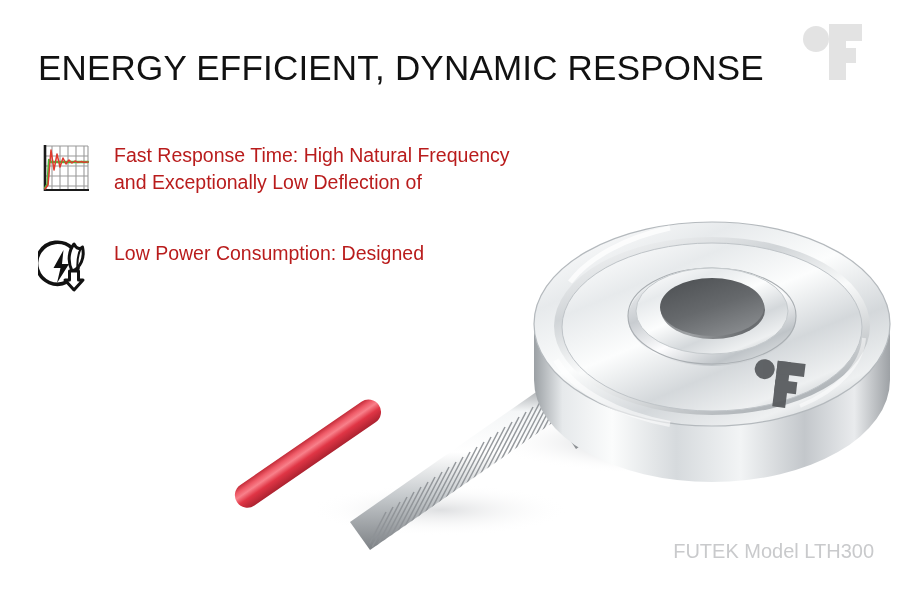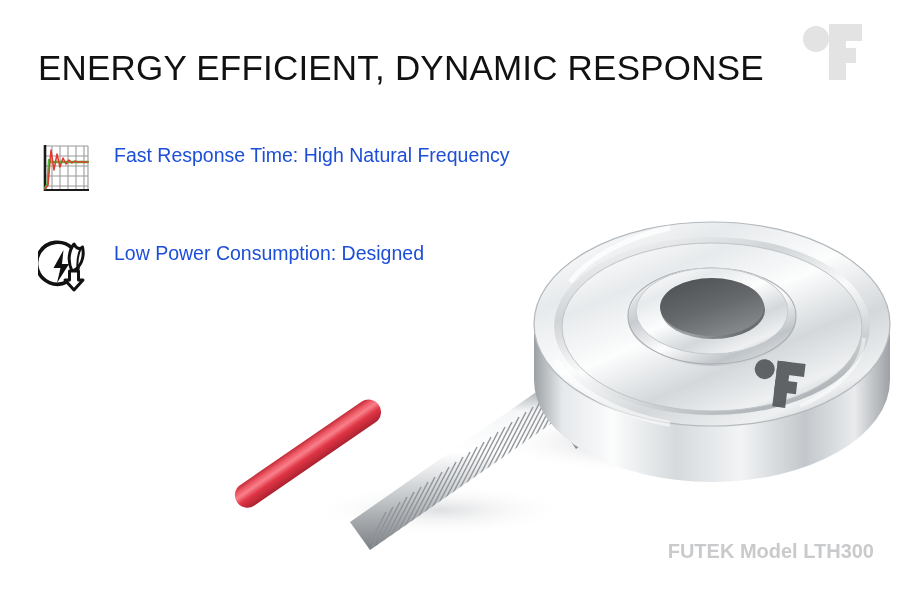--- a/index.html
+++ b/index.html
@@ -95,21 +95,21 @@
     flex: 0 0 56px;
     width: 56px;
     height: 56px;
     margin-right: 20px;
     position: relative;
   }
   .feature-icon svg { display: block; }
   .feature-text {
     font-size: 19.5px;
     line-height: 27px;
-    color: #1d4ed8;
+    color: #b91c1c;
     font-weight: 400;
     padding-top: 2px;
   }
   .feature-text .ln { display: block; white-space: nowrap; }
 
   
   .product {
     position: absolute;
     left: 200px;
     top: 210px;
@@ -121,21 +121,21 @@
   .caption {
     position: absolute;
     right: 26px;
     bottom: 34px;
     text-align: right;
     color: #c9cacc;
     font-size: 20px;
     line-height: 29px;
     font-weight: 400;
   }
-  .caption .cap-line { display: block; white-space: nowrap; font-weight: bold; }
+  .caption .cap-line { display: block; white-space: nowrap; }
 </style>
 </head>
 <body>
 
 <div id="slide">
 
   <div class="brand-mark">
     <div class="bm-dot"></div>
     <div class="bm-arm-top"></div>
     <div class="bm-arm-mid"></div>
@@ -166,20 +166,21 @@
           </g>
           <line x1="7" y1="5" x2="7" y2="51" stroke="#1a1a1a" stroke-width="2.6"></line>
           <line x1="6" y1="50" x2="51" y2="50" stroke="#1a1a1a" stroke-width="2"></line>
           <path d="M7 48 L9.5 44 L11 20 L13 22 L15 22 L50 22" fill="none" stroke="#4eb93a" stroke-width="2.3" stroke-linejoin="round" stroke-linecap="round"></path>
           <path d="M7 49 L10 45 L13 10 L16 30 L19 14 L22 27 L25 18 L28 24 L31 20
                    L34 23 L37 21 L40 22.4 L43 21.6 L46 22.2 L50 22" fill="none" stroke="#e03a2f" stroke-width="1.5" stroke-linejoin="round" stroke-linecap="round"></path>
         </svg>
       </div>
       <div class="feature-text">
         <span class="ln">Fast Response Time: High Natural Frequency</span>
+        <span class="ln">and Exceptionally Low Deflection of</span>
       </div>
     </div>
 
     <div class="feature">
       <div class="feature-icon">
         <svg width="56" height="56" viewBox="0 0 56 56">
           <path d="M34 10 A21 21 0 1 0 40 30" fill="none" stroke="#111111" stroke-width="3.6" stroke-linecap="round"></path>
           <path d="M25.5 12 L15.5 30 L22.5 30 L19 45 L31 26 L24 26 Z" fill="#111111"></path>
           <path d="M36 6 C30.5 13 29.5 24 34 33 C42.5 30 47 20 44.5 9 C42 11.5 38.5 11 36 6 Z" fill="#ffffff" stroke="#111111" stroke-width="3" stroke-linejoin="round"></path>
           <path d="M39.5 31 C39 24 40 16 43 10" fill="none" stroke="#111111" stroke-width="2" stroke-linecap="round"></path>

